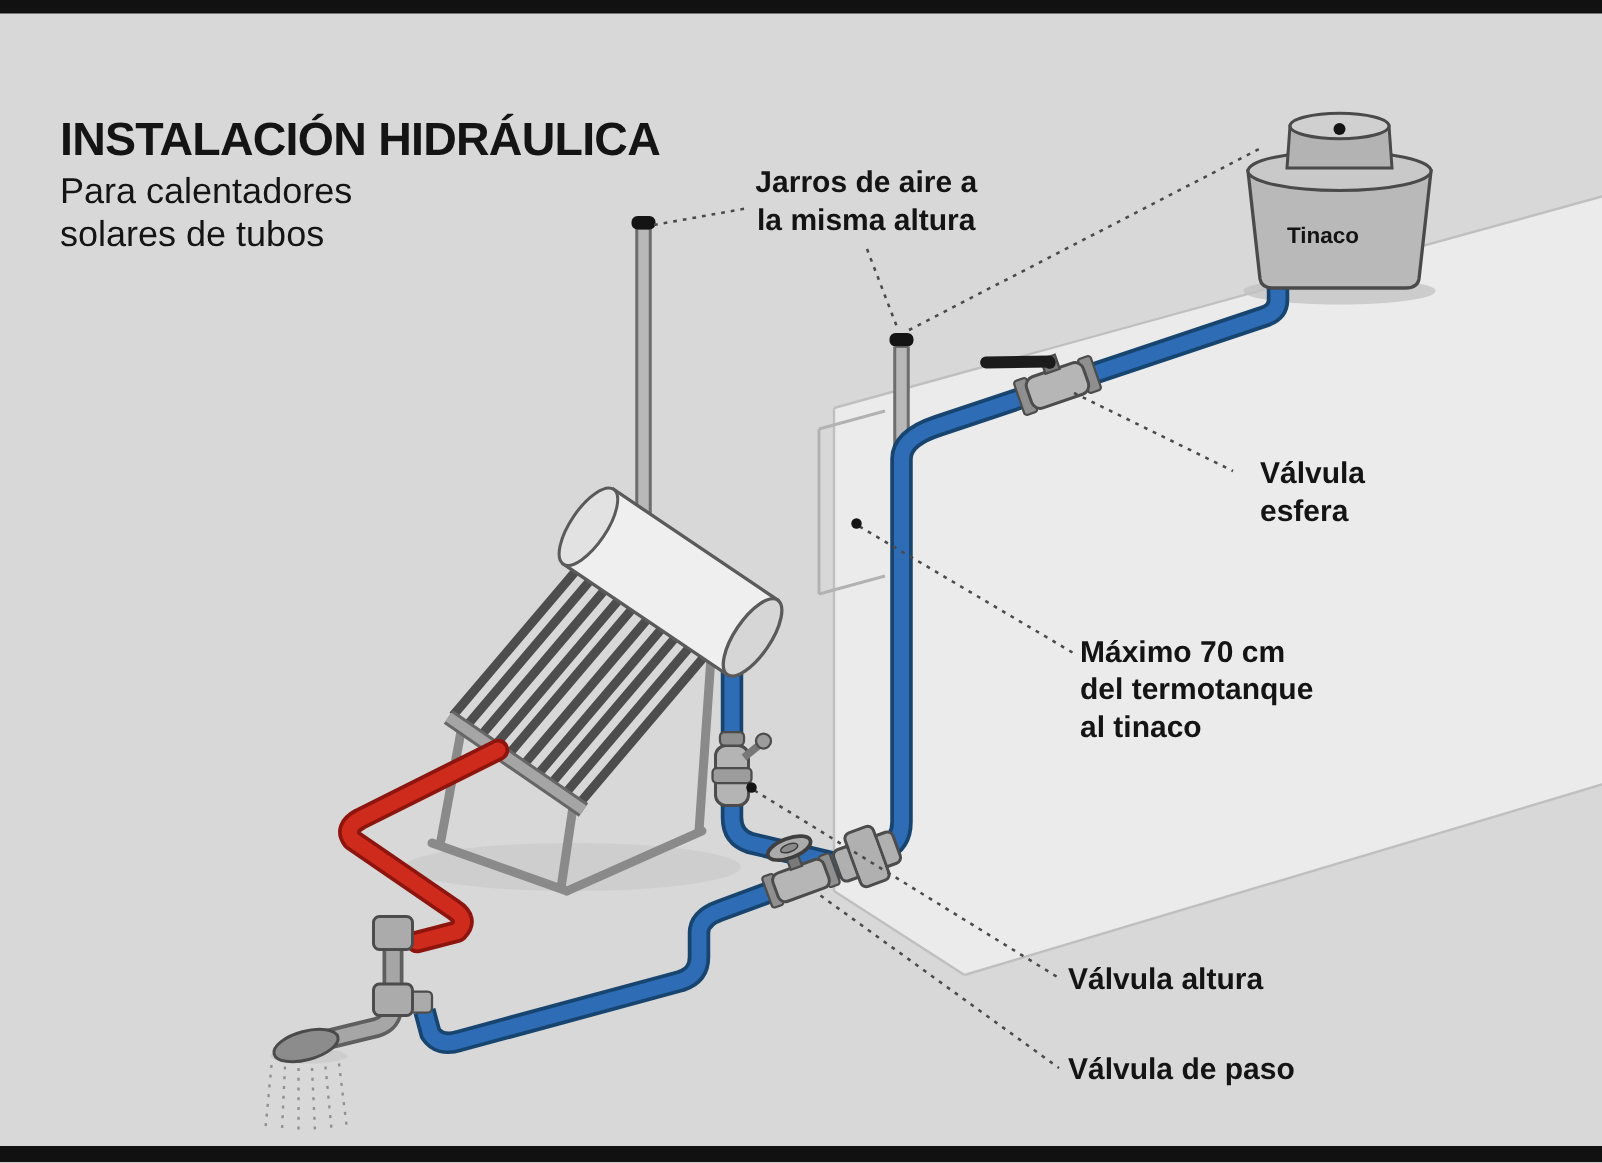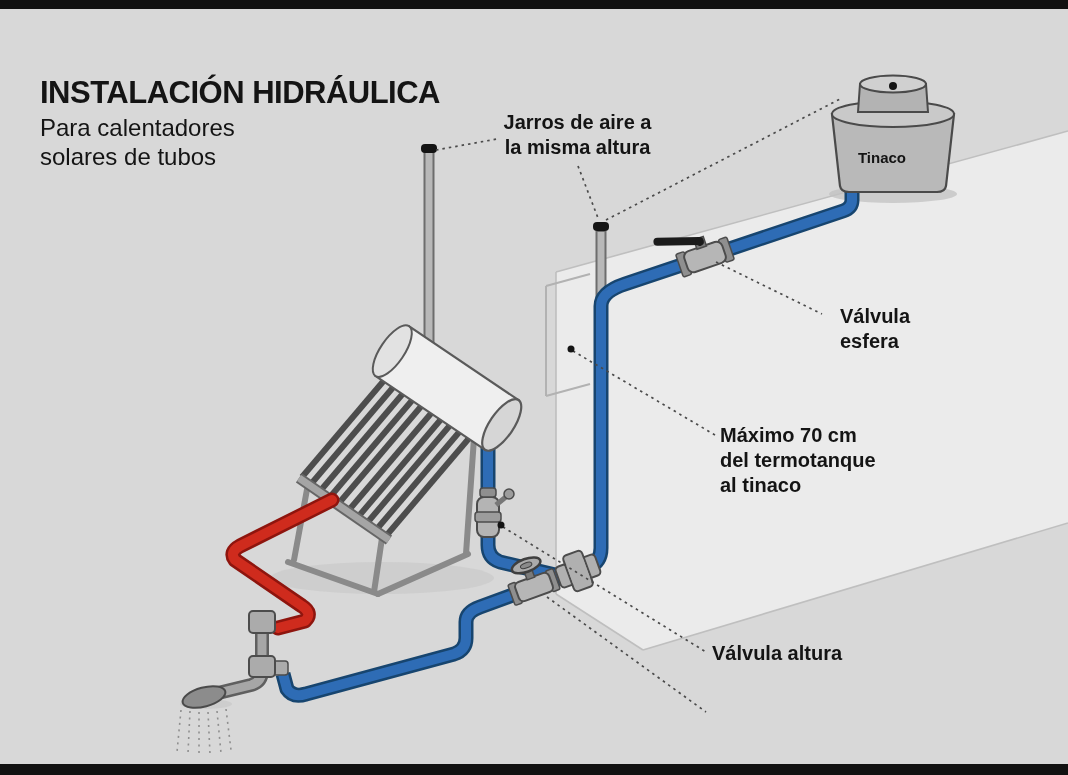--- a/index.html
+++ b/index.html
@@ -173,14 +173,15 @@
 solares de tubos</div>
   <div class="label" style="left:470px;top:110px;width:215px;text-align:center;">Jarros de aire a
 la misma altura</div>
   <div class="label small" style="left:838px;top:149px;width:88px;text-align:center;">Tinaco</div>
   <div class="label" style="left:828px;top:304px;margin-left:12px;">Válvula
 esfera</div>
   <div class="label" style="left:720px;top:423px;">Máximo 70 cm
 del termotanque
 al tinaco</div>
   <div class="label" style="left:712px;top:641px;">Válvula altura</div>
+  <div class="label" style="left:712px;top:701px;">Válvula de paso</div>
 
 </div>
 
 </body></html>

